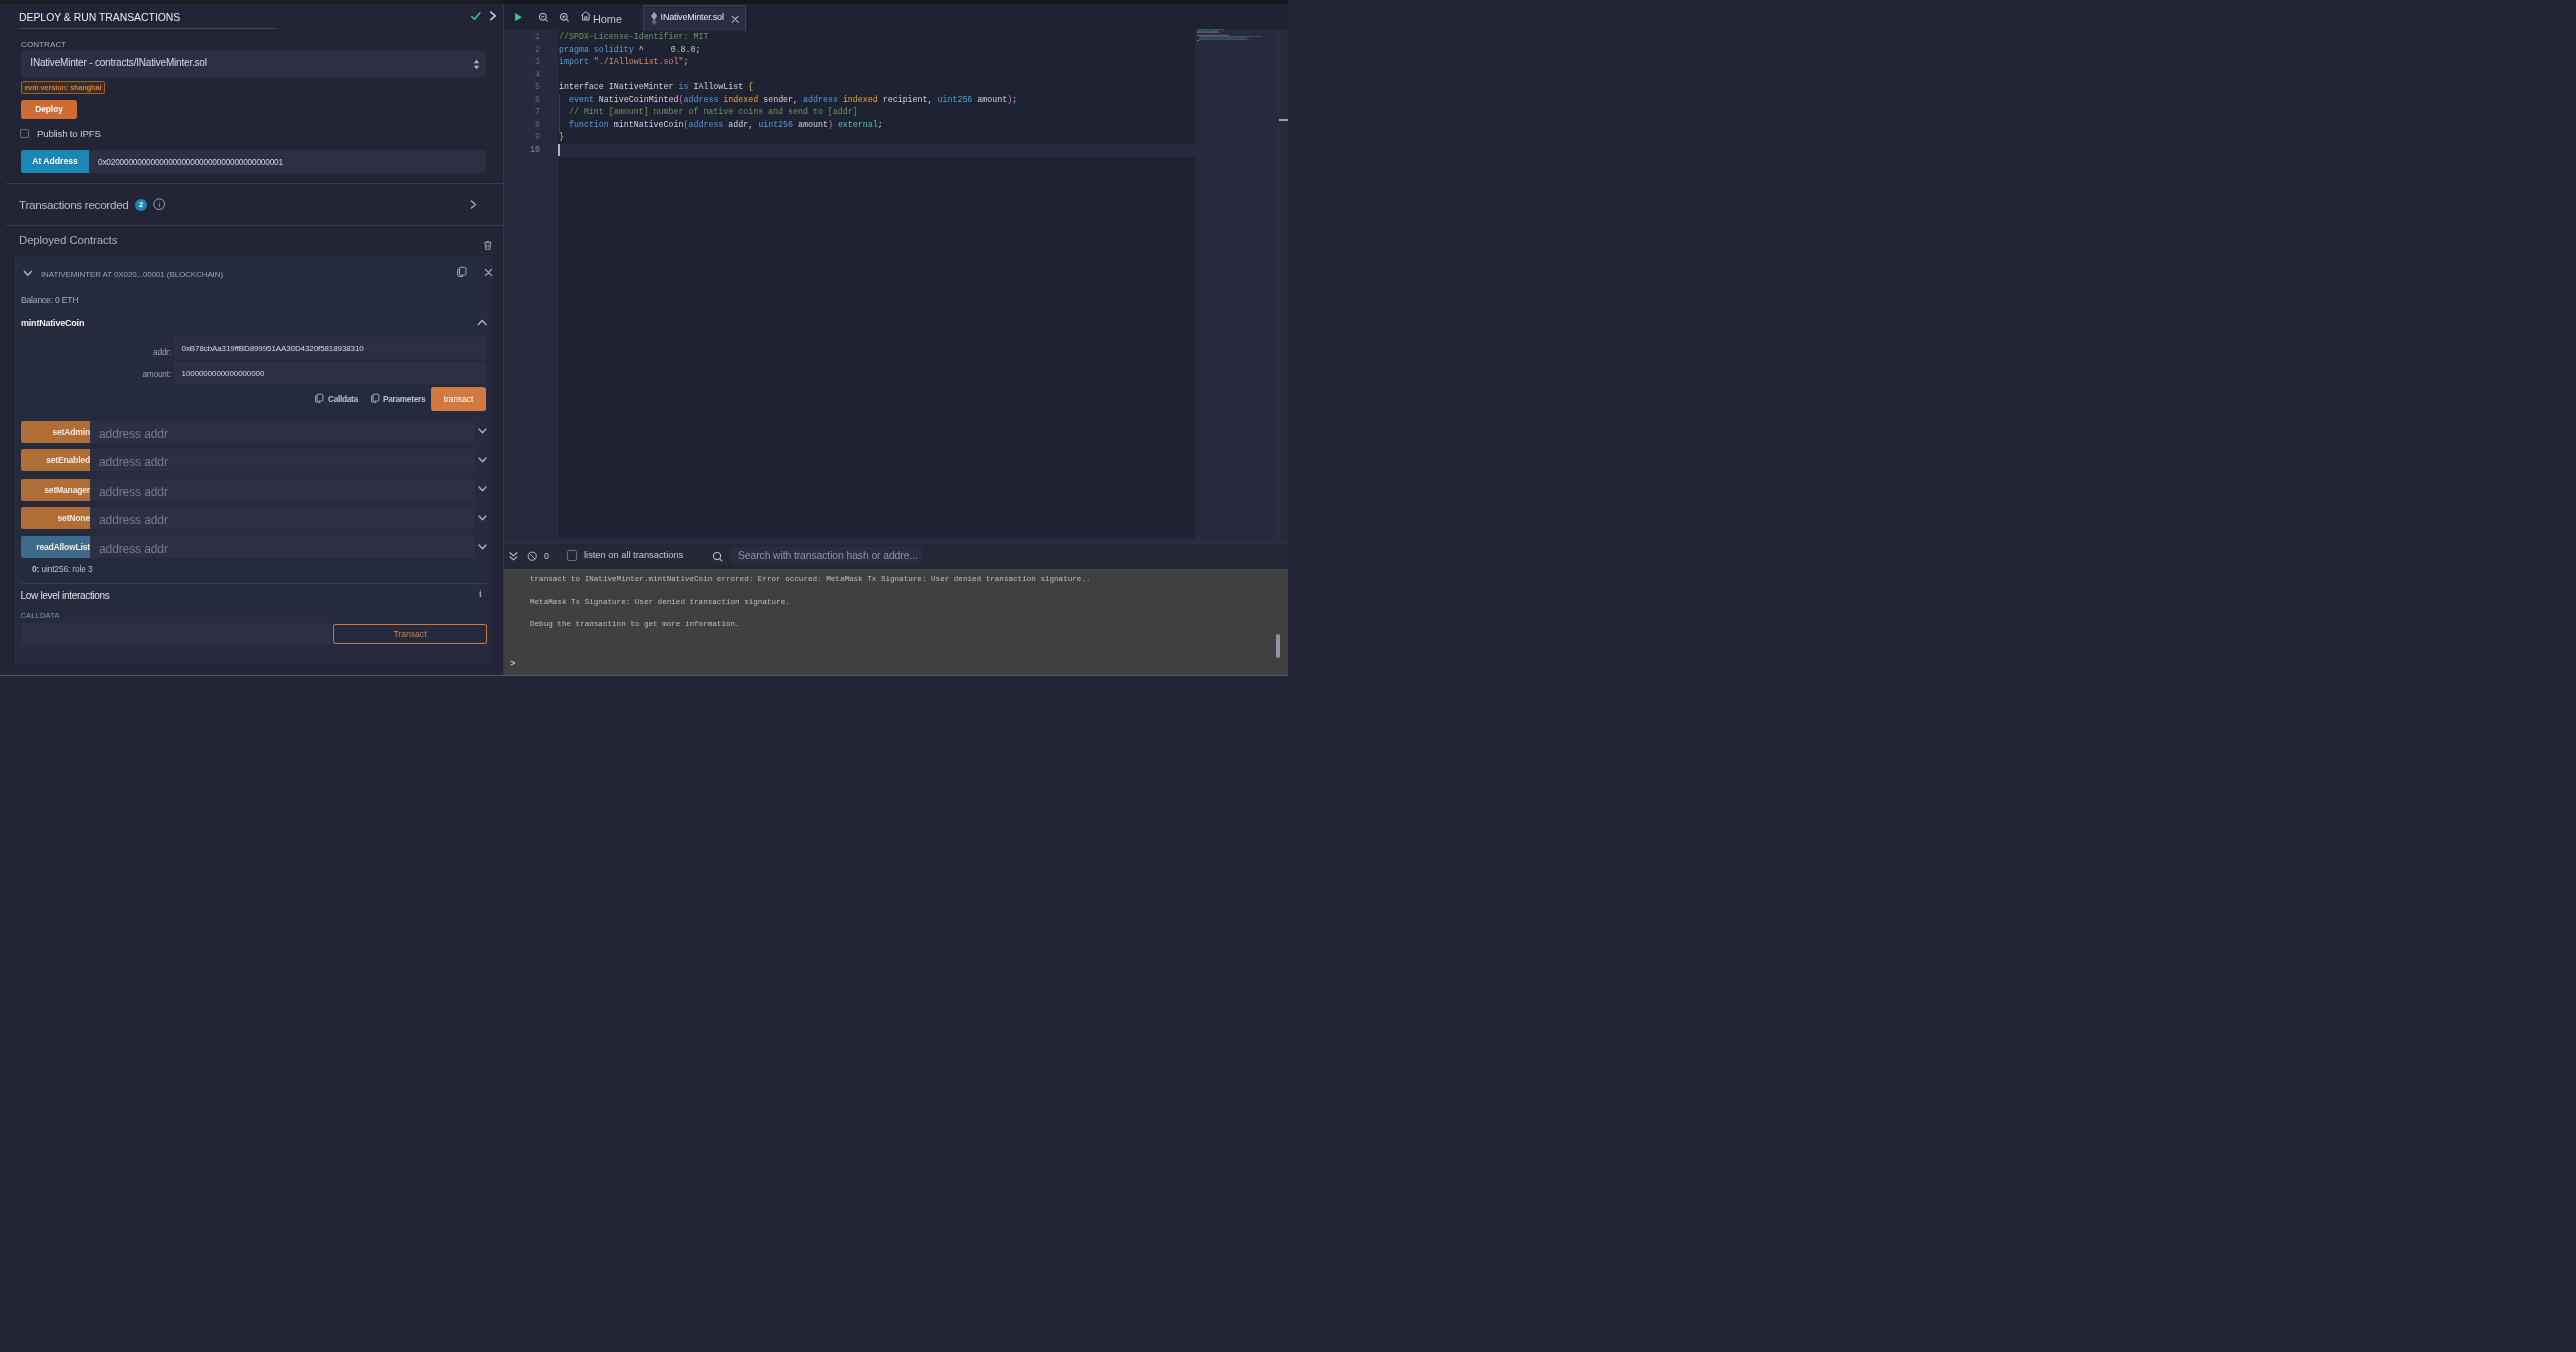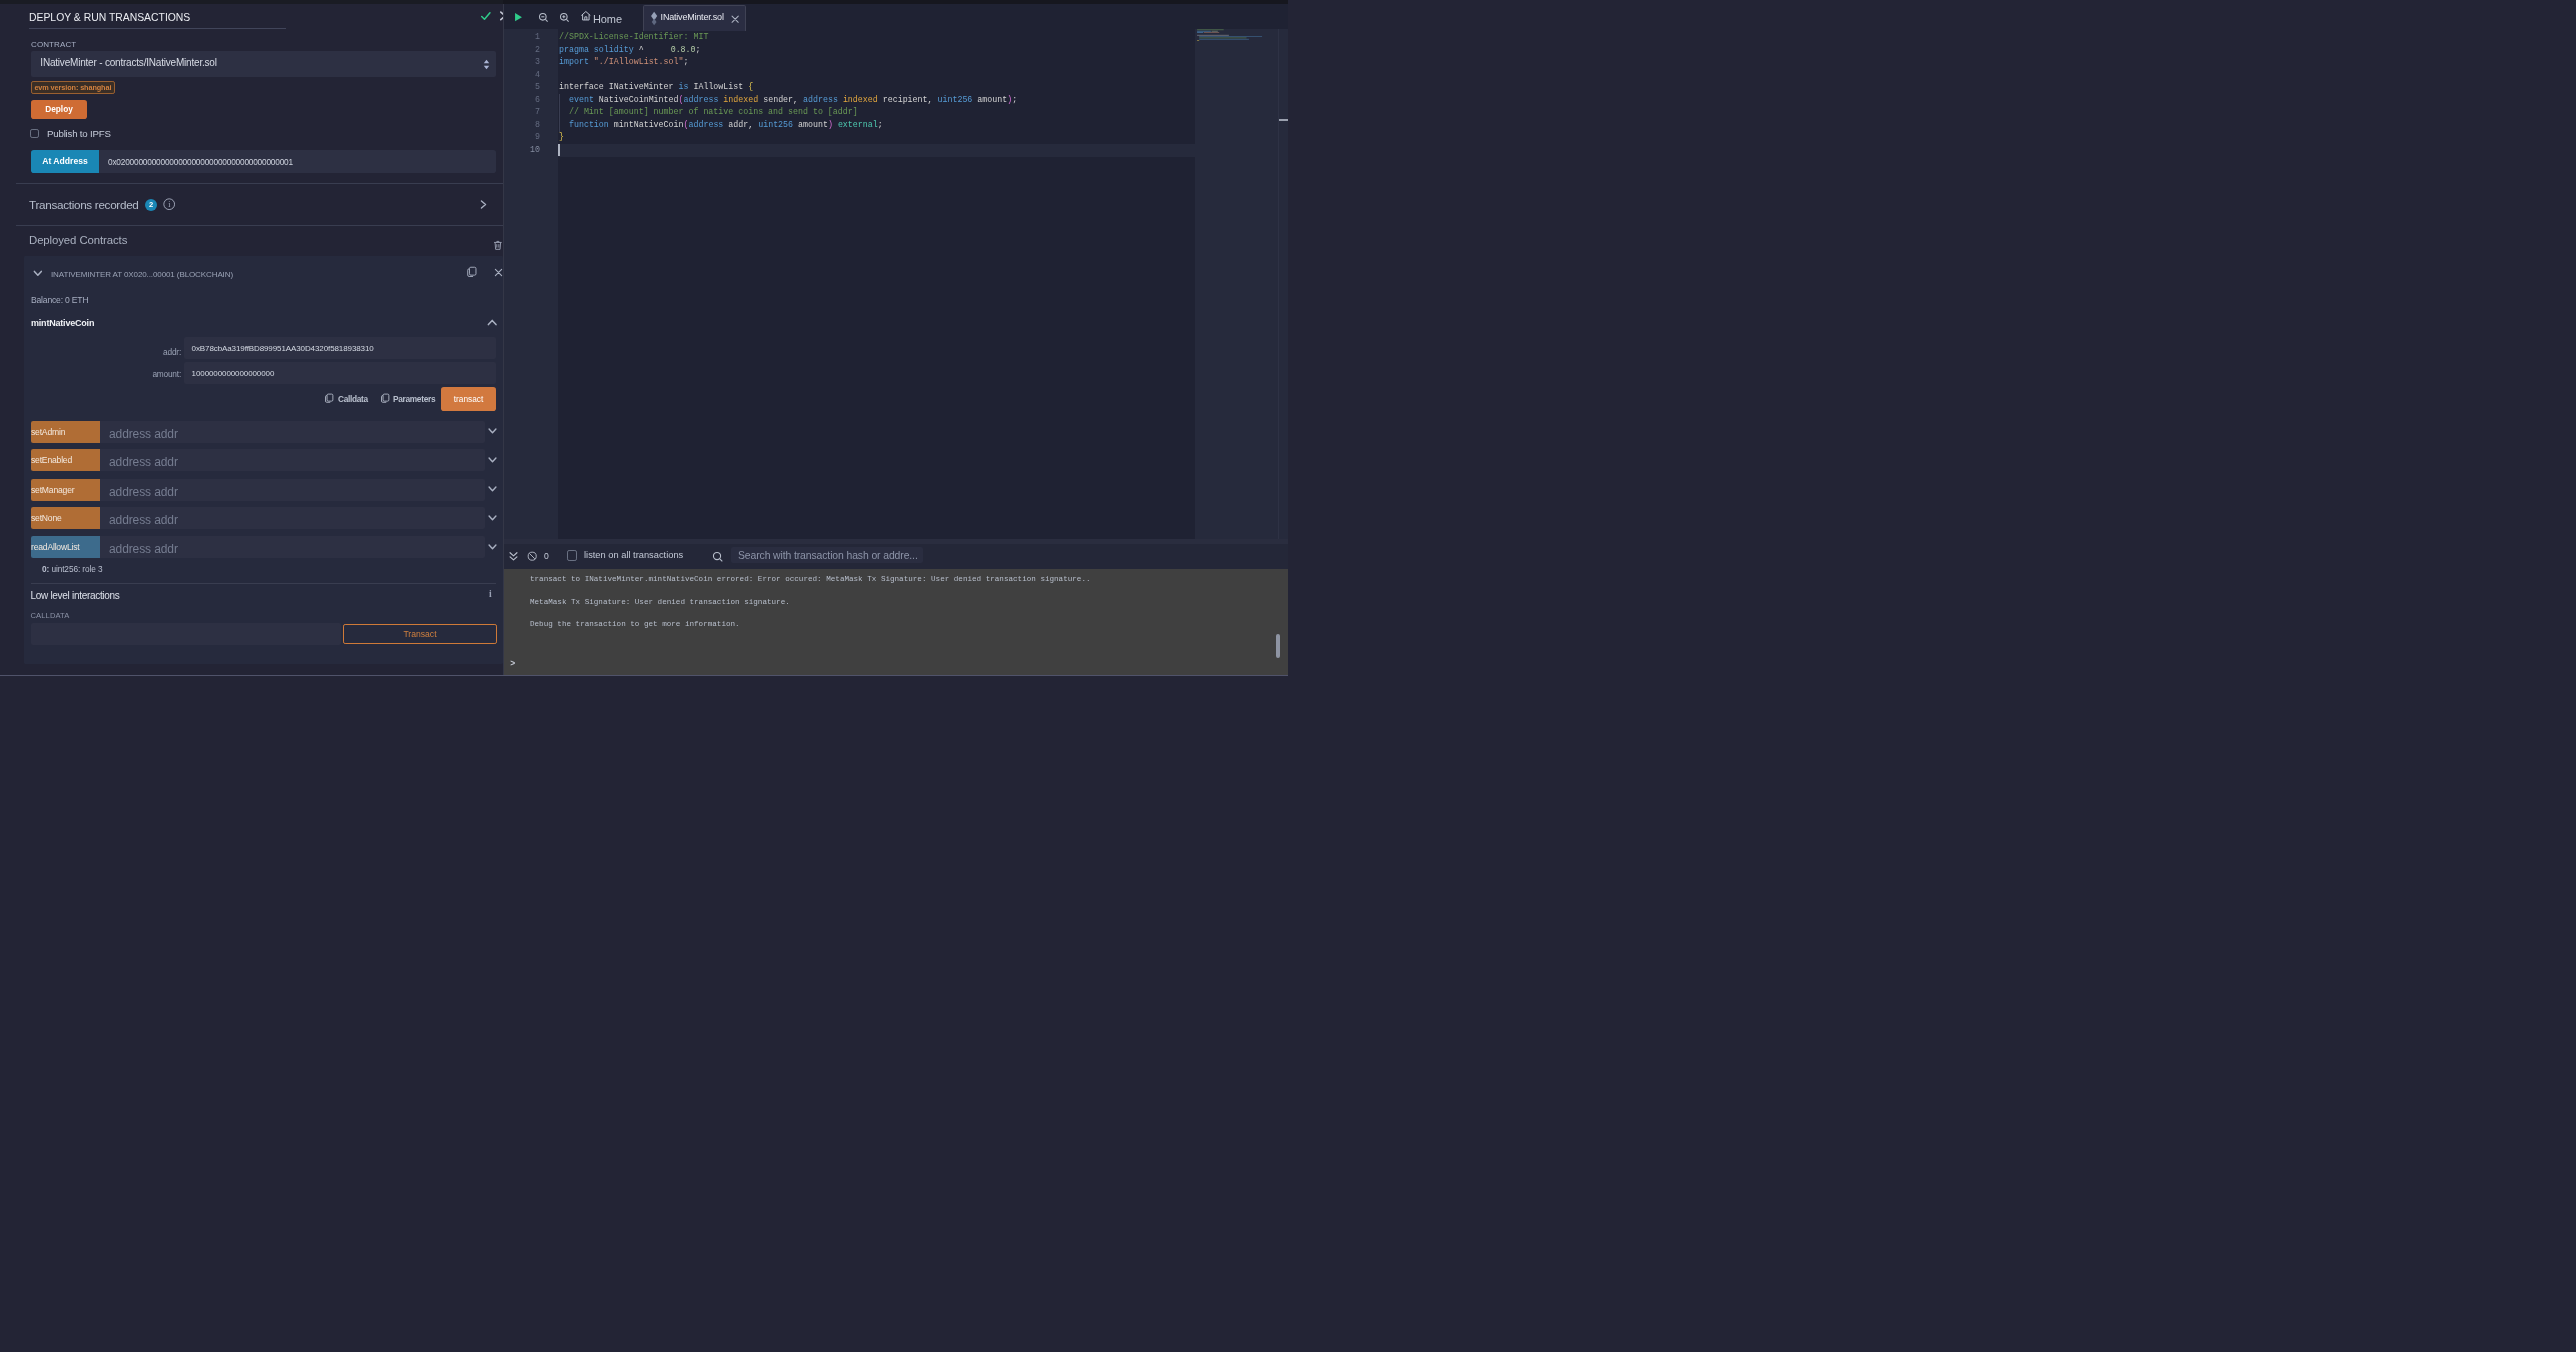--- a/index.html
+++ b/index.html
@@ -4,21 +4,21 @@
 <style>
   * { margin:0; padding:0; box-sizing:border-box; }
   html,body { width:1288px; height:676px; overflow:hidden; background:#232435; }
   body { font-family:"Liberation Sans", sans-serif; position:relative; }
   .abs { position:absolute; }
 
   
   #topstrip { left:0; top:0; width:1288px; height:4.1px; background:#1a1c24; z-index:9; }
 
   
-  #lpanel { left:16px; top:0; width:503px; height:661px; background:#232435; }
+  #lpanel { left:6px; top:0; width:503px; height:661px; background:#232435; }
   #ptitle { left:13px; top:11.7px; font-size:10.4px; letter-spacing:0px; color:#eceef3; }
   #phr { left:13px; top:28px; width:257px; height:0.7px; background:#41455a; }
   #lbl-contract { left:15px; top:40px; font-size:8px; color:#a8b0c5; letter-spacing:0.1px; }
   #selbox { left:15px; top:51px; width:465px; height:26px; background:#2d3043; border-radius:2px; }
   #selbox .txt { position:absolute; left:9.3px; top:6.2px; font-size:10px; letter-spacing:-0.2px; color:#d8dce6; }
   #evm { left:15px; top:81px; height:12.8px; padding:0 2.4px; background:#3a2e26; border:0.7px solid #9a6030; border-radius:2.1px; font-size:7.3px; font-weight:bold; letter-spacing:-0.1px; color:#d0803f; line-height:11.4px; }
   #deploy { left:15px; top:100px; width:56px; height:19px; background:#cf6c34; border-radius:2.8px; color:#fff; font-size:8.3px; font-weight:bold; text-align:center; line-height:19px; }
   #ipfsbox { left:14px; top:129px; width:8.6px; height:8.6px; border:1px solid #6a7183; border-radius:2.1px; background:transparent; }
   #ipfslbl { left:31px; top:128px; font-size:9.7px; letter-spacing:-0.2px; color:#c6ccda; }
   #ataddr-btn { left:14.5px; top:150px; width:69px; height:23px; background:#1a87b5; border-radius:2.8px 0 0 2.8px; color:#fff; font-size:8.6px; font-weight:bold; text-align:center; line-height:23px; }
@@ -35,21 +35,21 @@
   #card { left:8px; top:256px; width:479px; height:408px; background:#262a3d; border-radius:1.4px; }
   #chead { left:35px; top:270px; font-size:8px; color:#9ba3b6; letter-spacing:-0.1px; }
   #balance { left:15px; top:295px; font-size:8.6px; letter-spacing:-0.2px; color:#a7aec1; }
   #mintfn { left:15px; top:318px; font-size:9px; letter-spacing:-0.2px; font-weight:bold; color:#f0f2f6; }
   .inlabel { position:absolute; font-size:8.3px; letter-spacing:-0.2px; color:#99a1b4; text-align:right; width:41px; }
   .ininput { position:absolute; left:168px; width:312px; height:22px; background:#2d3043; border-radius:2.1px; }
   .ininput .txt { position:absolute; left:7.6px; top:7px; font-size:8px; letter-spacing:-0.1px; color:#d4d9e3; }
   #calldata-lbl { left:322px; top:394px; font-size:8.3px; font-weight:bold; letter-spacing:-0.3px; color:#b9c0ce; }
   #params-lbl { left:377px; top:394px; font-size:8.3px; font-weight:bold; letter-spacing:-0.3px; color:#b9c0ce; }
   #transact-sm { left:425px; top:387px; width:55px; height:24px; background:#d2793f; border-radius:2.8px; color:#fff; font-size:8.3px; text-align:center; line-height:24px; }
-  .fnrow-btn { position:absolute; left:15px; width:69px; height:22px; border-radius:2.1px 0 0 2.1px; color:#f3e9df; font-size:8.6px; font-weight:normal; letter-spacing:-0.2px; text-align:left; line-height:22px; }
+  .fnrow-btn { position:absolute; left:15px; width:69px; height:22px; border-radius:2.1px 0 0 2.1px; color:#f3e9df; font-size:8.6px; font-weight:bold; letter-spacing:-0.2px; text-align:right; line-height:22px; }
   .fnrow-input { position:absolute; left:84px; width:385px; height:22px; background:#2d3043; border-radius:0 2.1px 2.1px 0; }
   .fnrow-input .ph { position:absolute; left:9px; top:6.2px; font-size:12px; letter-spacing:-0.1px; color:#757c90; }
   .orange { background:#b06d35; }
   .bluefn { background:#3d6b8c; }
   #retval { left:26px; top:564px; font-size:8.3px; letter-spacing:-0.1px; color:#b9bfcf; }
   #lli { left:14.5px; top:590px; font-size:10px; letter-spacing:-0.3px; color:#dde1ea; }
   #calldata2 { left:14.5px; top:611px; font-size:7.6px; color:#8b92a6; letter-spacing:0.1px; }
   #cdinput { left:14.5px; top:623px; width:310px; height:22.4px; background:#2d3043; border-radius:2.1px; }
   #transact-lg { left:327px; top:624px; width:154px; height:20.4px; border:0.7px solid #cf7a38; border-radius:2.1px; color:#d0803f; font-size:8.6px; text-align:center; line-height:19.3px; }
 

